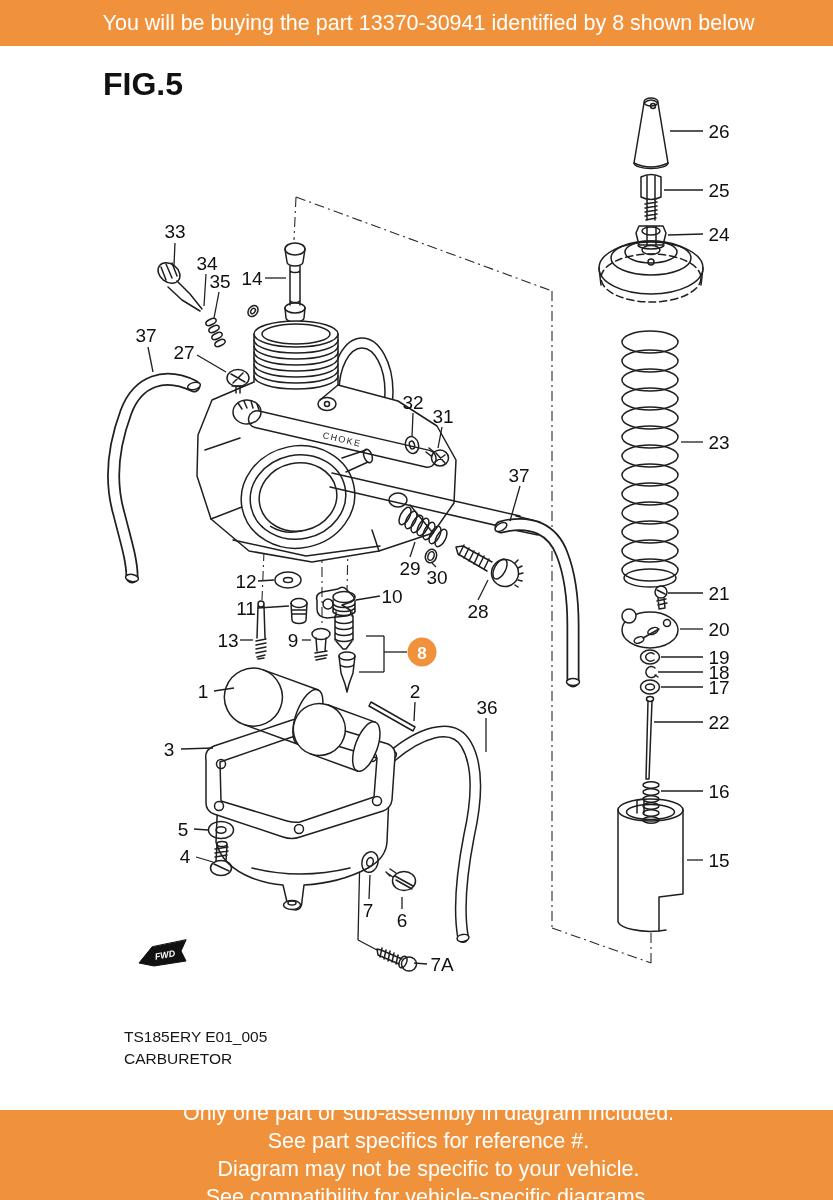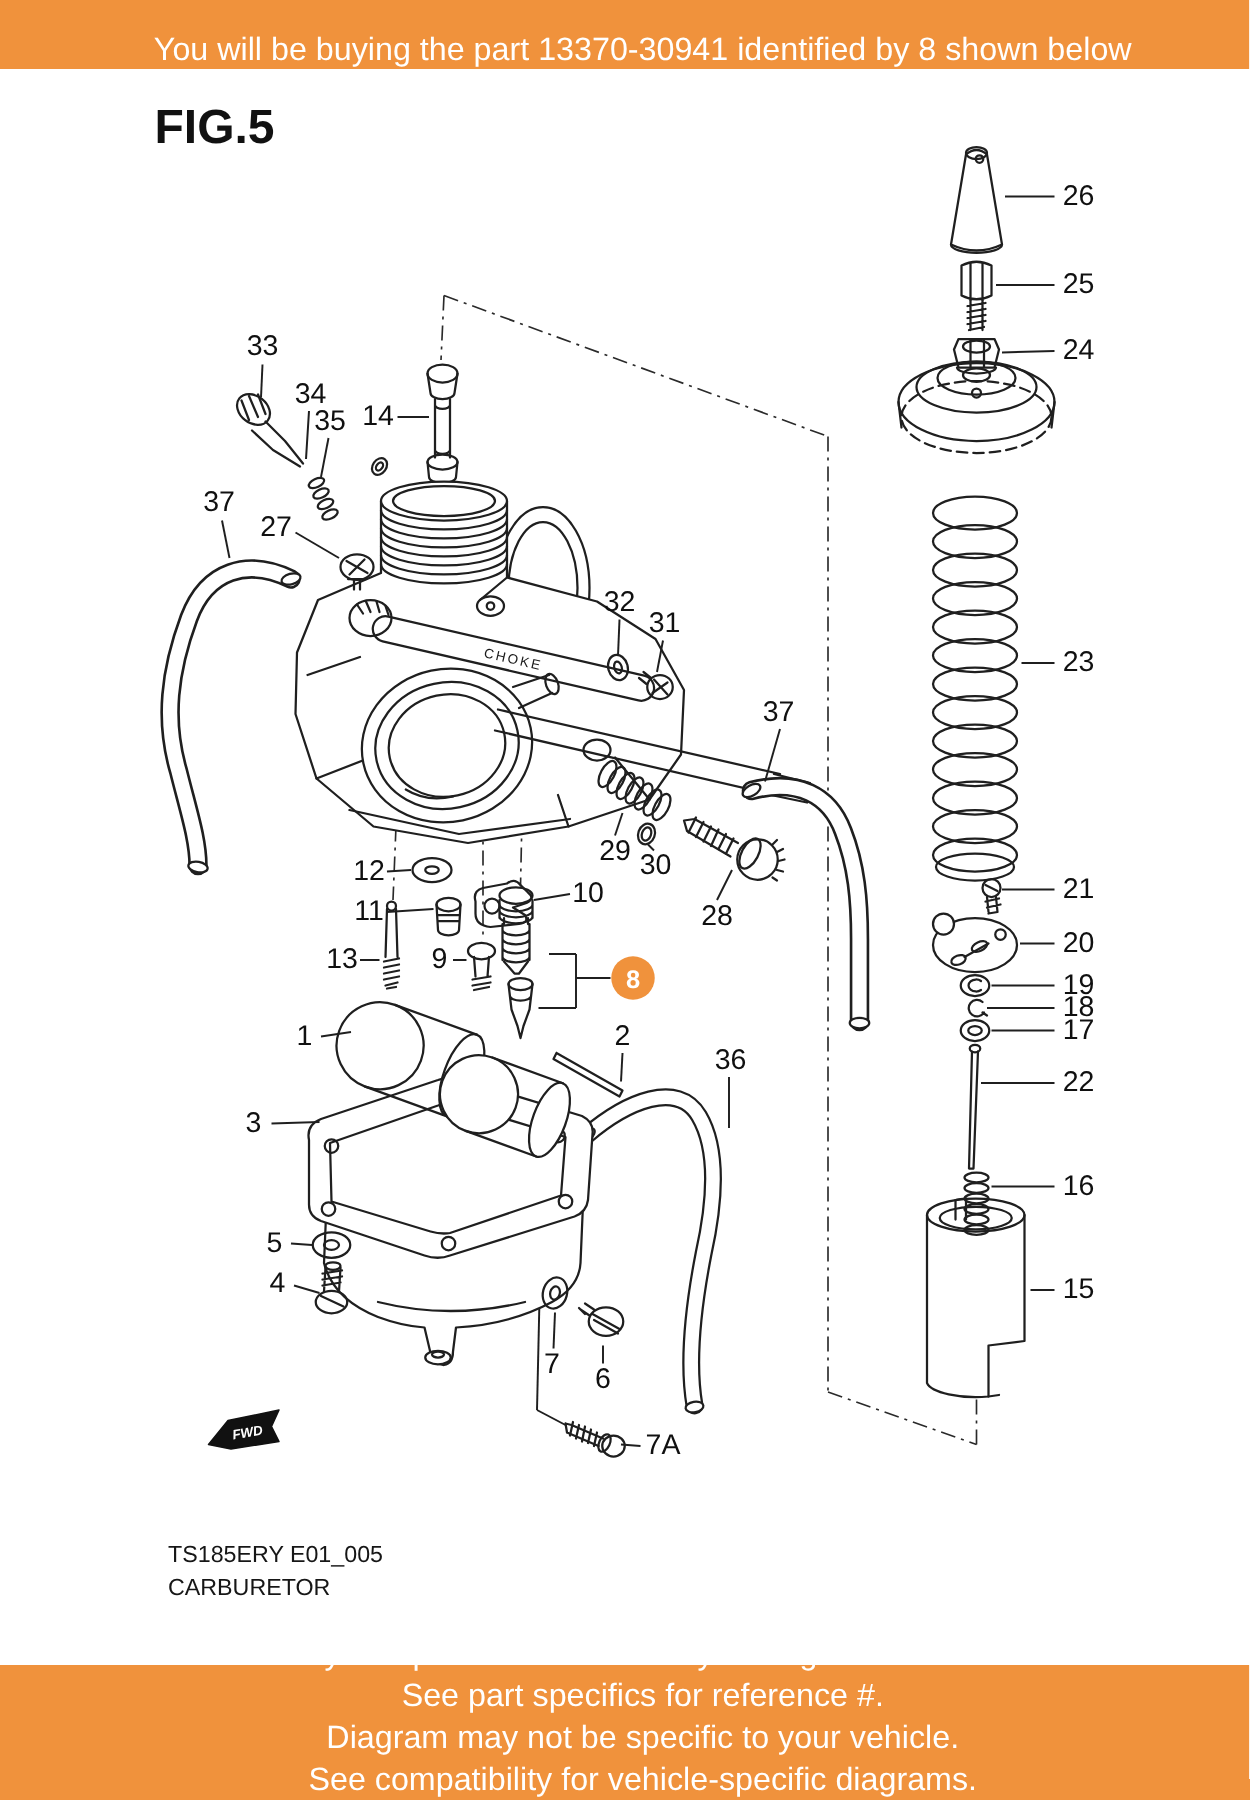--- a/index.html
+++ b/index.html
@@ -1,23 +1,23 @@
 <!DOCTYPE html>
 <html><head>
 <meta charset="utf-8">
 <style>
   html,body{margin:0;padding:0;background:#ffffff;}
   .stage{position:relative;width:833px;height:1200px;background:#ffffff;overflow:hidden;
          font-family:"Liberation Sans",sans-serif;}
   .banner{position:absolute;left:0;right:0;display:flex;flex-direction:column;
-          align-items:center;justify-content:flex-end;text-align:center;padding-left:24px;}
+          align-items:center;justify-content:center;text-align:center;padding-left:24px;}
   .banner-top{top:0;height:46px;font-size:21.5px;}
   .banner-bottom{bottom:0;height:90px;font-size:21.5px;line-height:28px;}
   .fig-label{position:absolute;left:103px;top:66px;font-size:32px;font-weight:bold;color:#111;}
-  .code-block{position:absolute;left:112px;top:1026px;font-size:15.5px;line-height:22px;color:#161616;}
+  .code-block{position:absolute;left:124px;top:1026px;font-size:15.5px;line-height:22px;color:#161616;}
   svg.art{position:absolute;left:0;top:0;}
   svg text{font-family:"Liberation Sans",sans-serif;}
 </style>
 </head>
 <body>
 
 <div class="stage">
 
   <svg class="art" width="833" height="1200" viewBox="0 0 833 1200">
     <g id="construction">

